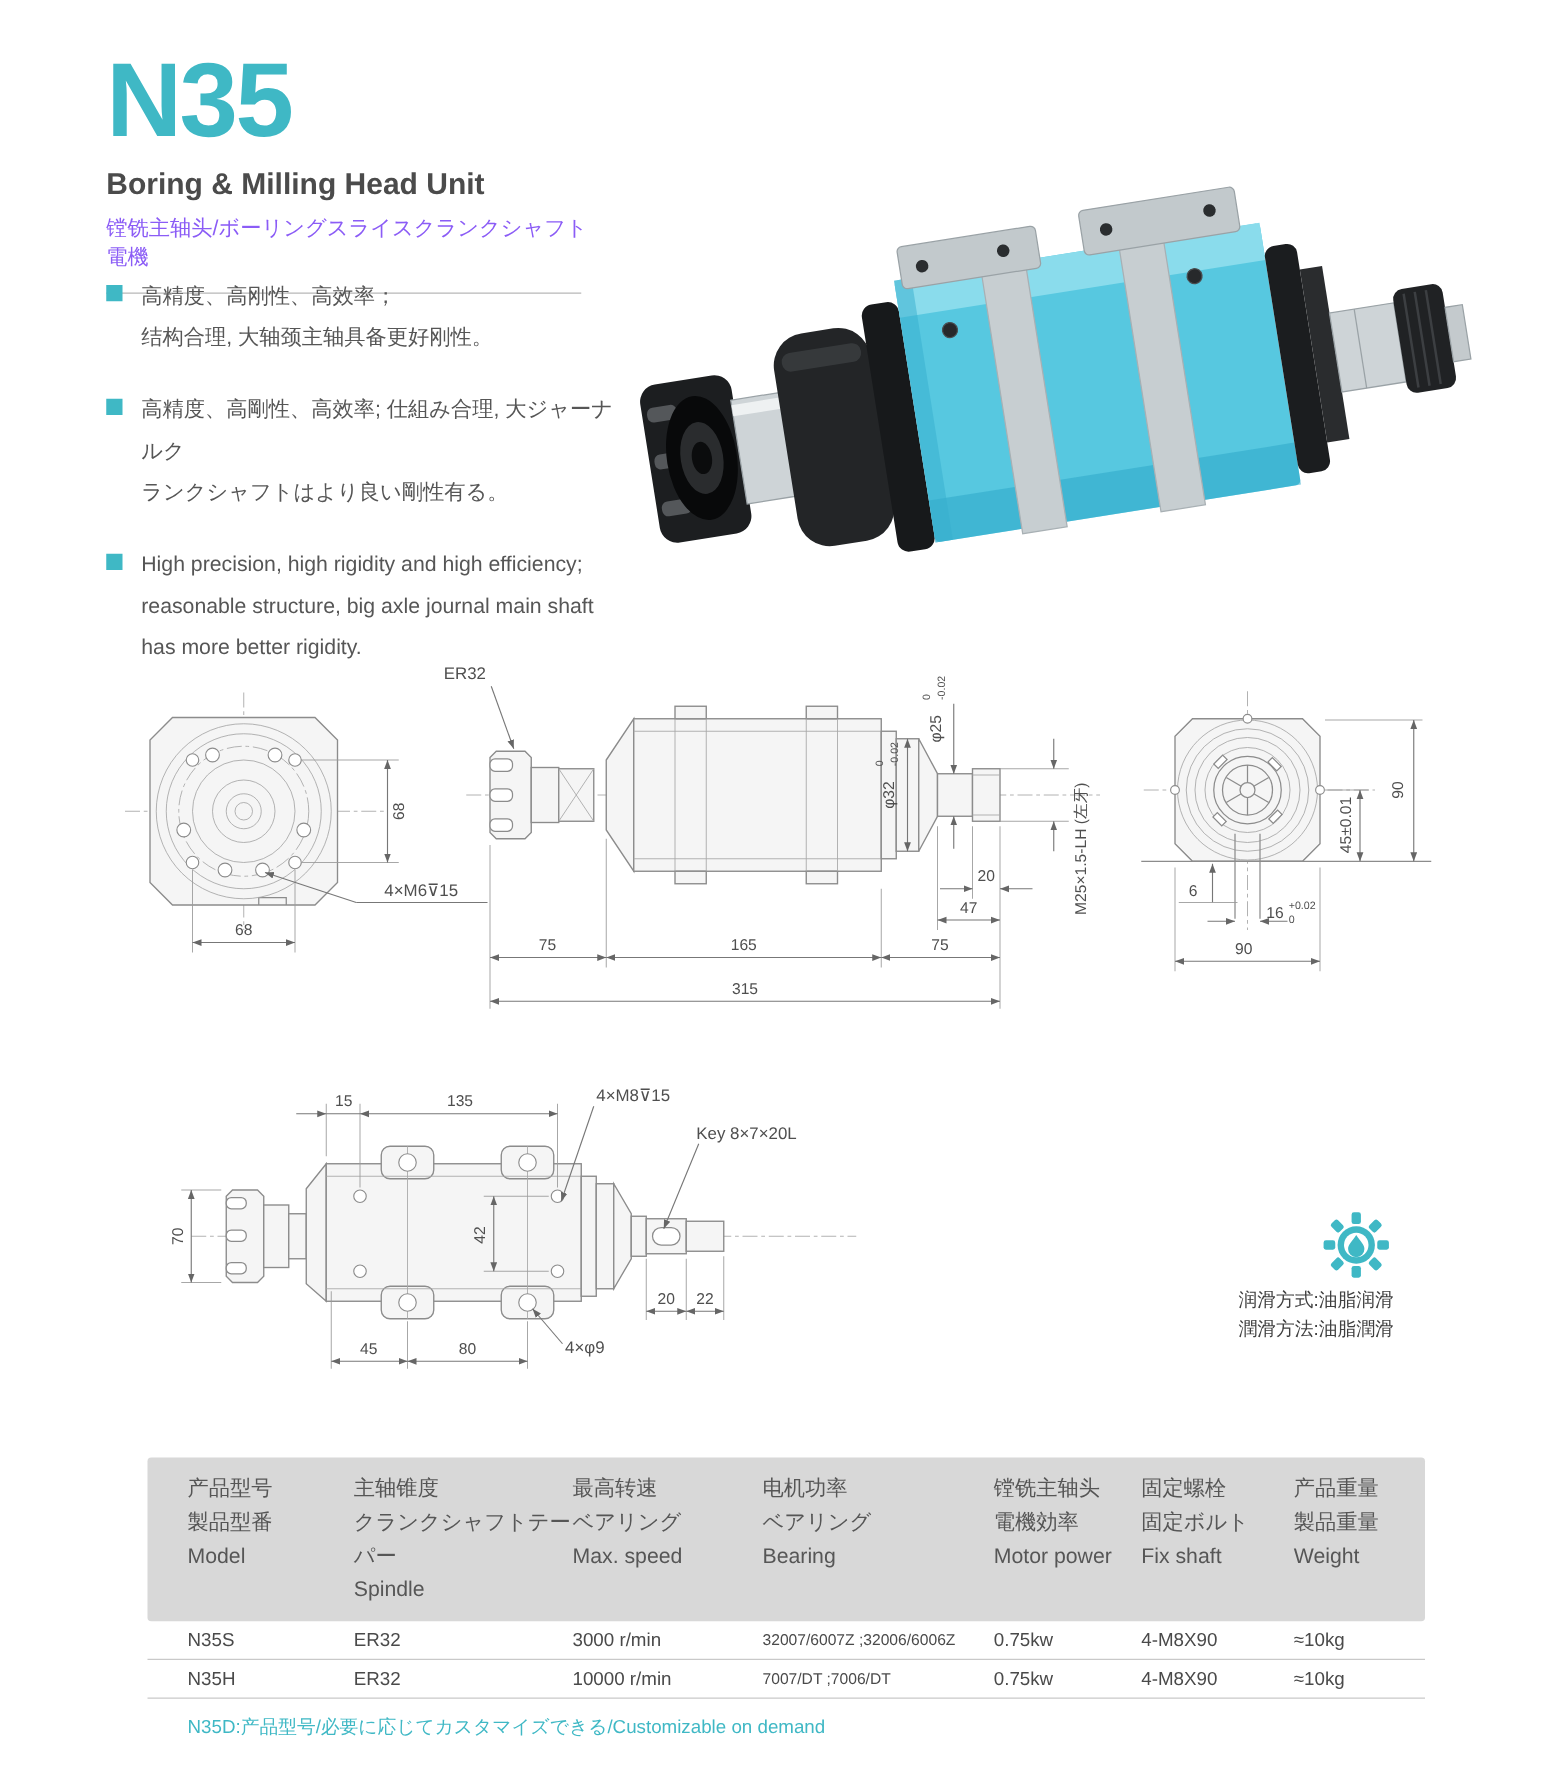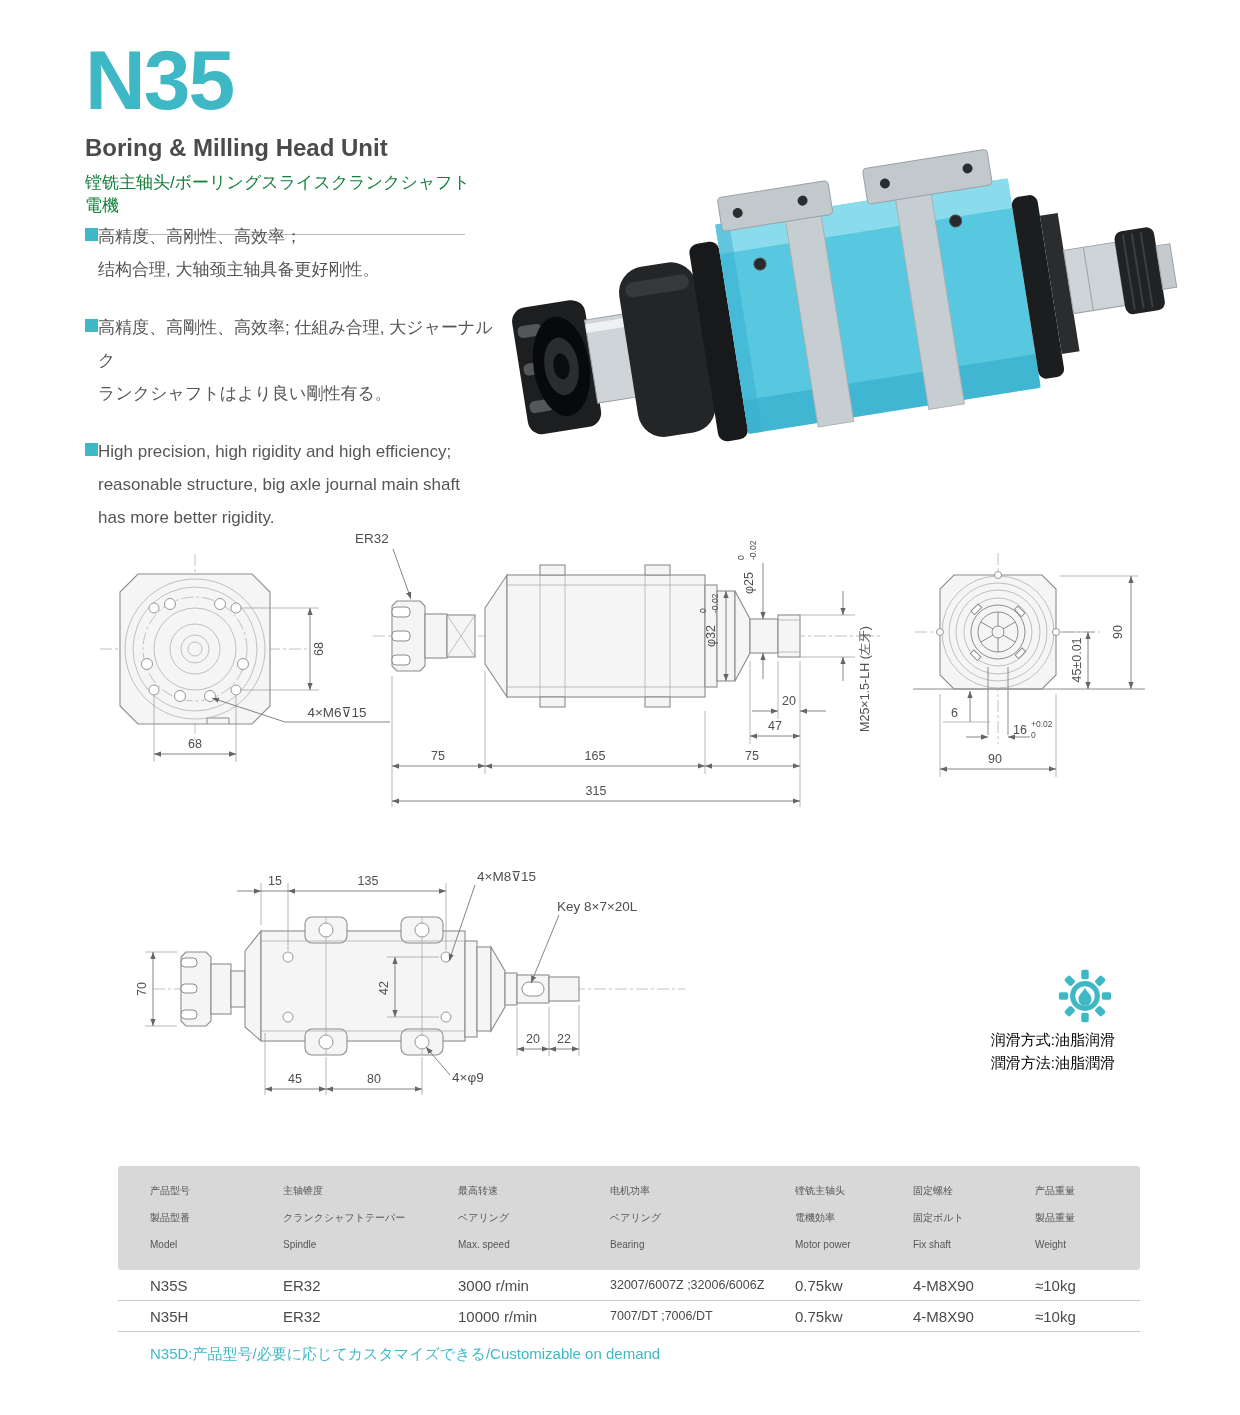--- a/index.html
+++ b/index.html
@@ -9,26 +9,26 @@
   }
   *{margin:0;padding:0;box-sizing:border-box;}
   html,body{background:#fff;}
   body{font-family:"Liberation Sans",sans-serif;color:#555;}
   .page{position:relative;width:1240px;height:1415px;background:#fff;overflow:hidden;margin:16px auto;}
 
   
   .header{position:absolute;left:85px;top:22px;width:400px;}
   .model-title{font-size:84px;font-weight:700;color:var(--accent);line-height:1.0;letter-spacing:-2px;}
   .doc-title{font-size:24px;font-weight:700;color:#4b4b4b;margin-top:12px;}
-  .doc-subtitle{font-size:17px;color:#15803d;margin-top:9px;}
+  .doc-subtitle{font-size:17px;color:#8b5cf6;margin-top:9px;}
   .divider{width:380px;border-top:1px solid #b8b8b8;margin-top:17px;}
 
   
   .features{position:absolute;left:85px;top:204px;width:410px;}
-  .feature{display:flex;margin-bottom:25px;}
+  .feature{display:flex;gap:15px;margin-bottom:25px;}
   .bullet{flex:0 0 13px;width:13px;height:13px;background:var(--accent);margin-top:8px;}
   .feature .lines{font-size:17px;line-height:33px;color:#565656;}
 
   
   .product{position:absolute;left:468px;top:104px;}
 
   
   .drw{position:absolute;}
   .drw-front{left:95px;top:528px;}
   .drw-side{left:335px;top:495px;}
@@ -44,30 +44,30 @@
   .dml{stroke:#777;stroke-width:0.9;fill:none;}
   .ldr{stroke:#777;stroke-width:0.9;fill:none;}
   .dim{font-size:12.5px;fill:#4f4f4f;}
   .lbl{font-size:13.5px;fill:#4f4f4f;}
   .tol{font-size:8.5px;fill:#4f4f4f;}
   .hole{fill:#fff;stroke:#8c8c8c;stroke-width:0.9;}
 
   
   .lube{position:absolute;left:700px;top:952px;width:415px;text-align:right;}
   .lube .gear{margin-right:2px;}
-  .lube-line{font-size:15px;color:#000000;line-height:23px;}
+  .lube-line{font-size:15px;color:#404040;line-height:23px;}
   .lube-line.en{font-size:16px;}
   .accent-fill{fill:var(--accent);}
 
   
   .spec{position:absolute;left:118px;top:1150px;width:1022px;}
   .tgrid{display:grid;grid-template-columns:165px 175px 152px 185px 118px 122px 1fr;}
   .thead{background:var(--header_bg);border-radius:3px;padding:11px 0 12px 0;}
   .thead .cell{color:#565656;}
-  .thead .cell div{line-height:27px;font-size:10px;}
+  .thead .cell div{line-height:27px;font-size:17px;}
   .cell:first-child{padding-left:32px;}
   .trow{border-bottom:1px solid #c9c9c9;height:31px;}
   .trow .cell{font-size:15px;color:#4a4a4a;line-height:31px;white-space:nowrap;}
   .trow .cell.small{font-size:12.5px;}
   .tnote{margin-top:13px;padding-left:32px;font-size:15px;color:var(--accent);}
 </style>
 </head>
 <body>
 
 <div class="page">

